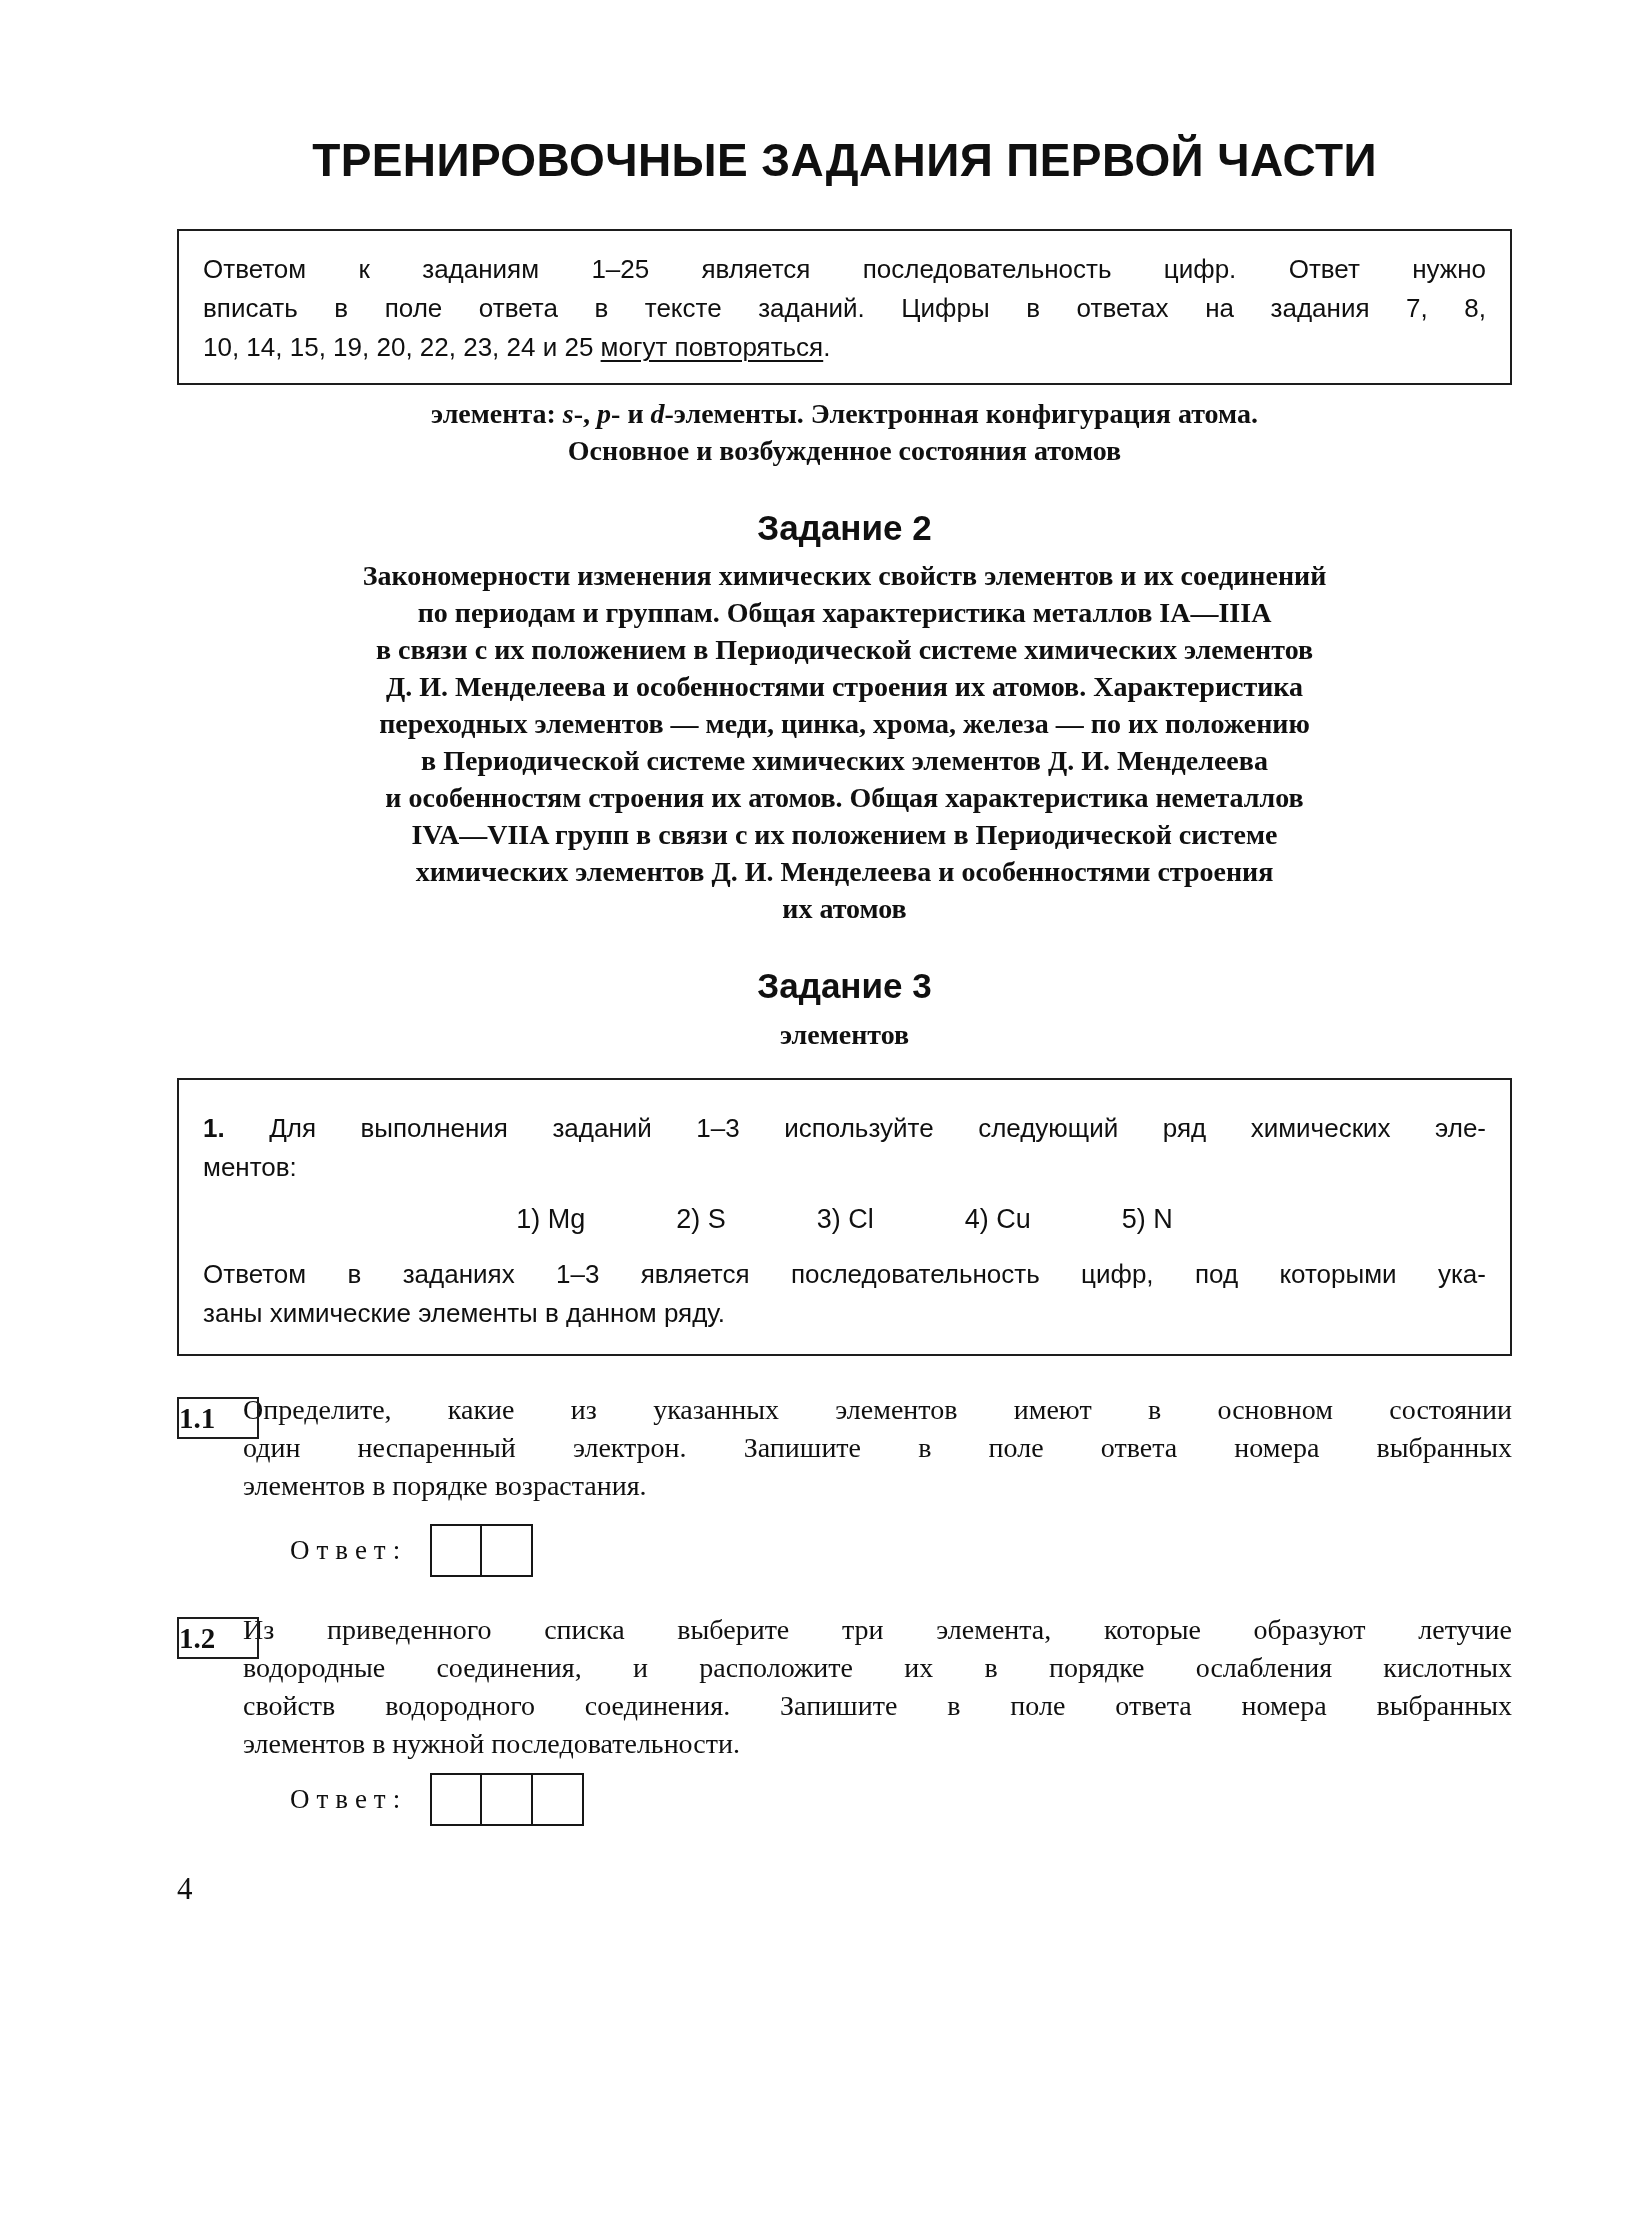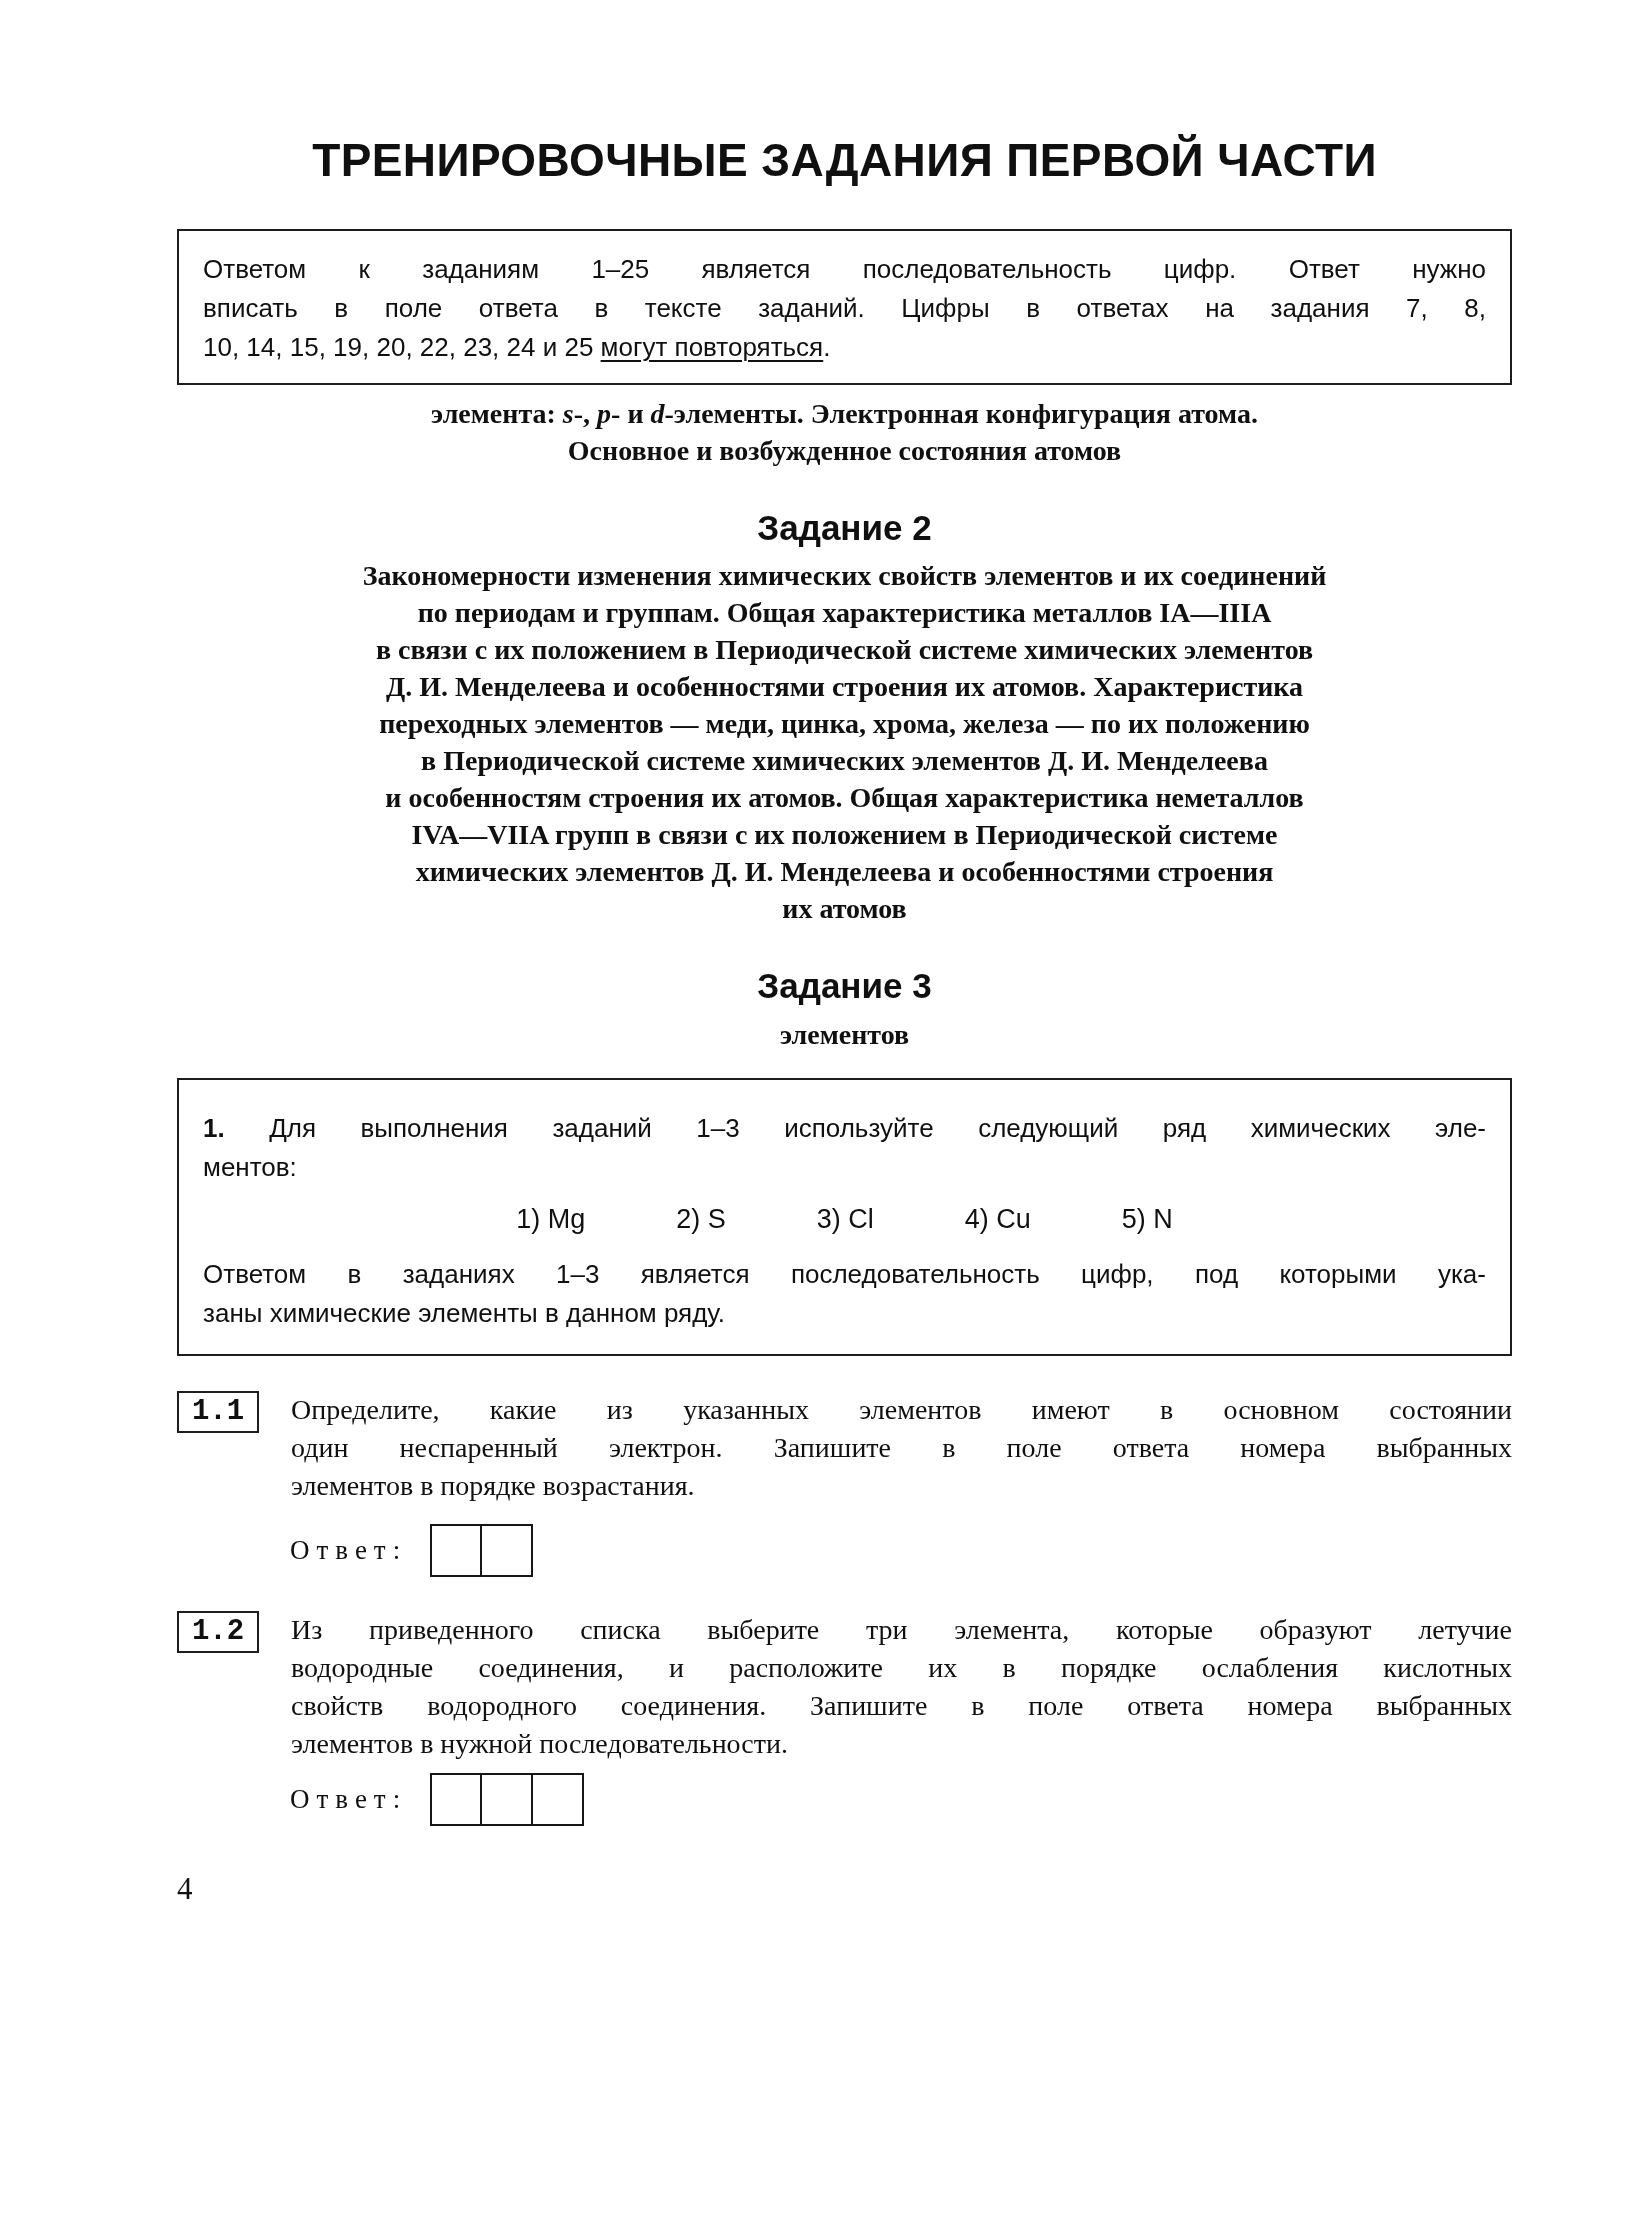--- a/index.html
+++ b/index.html
@@ -25,24 +25,24 @@
   .mt-next{margin-top:40px;}
   .task-desc{margin-top:10.4px;font-family:"Liberation Serif",serif;font-weight:bold;
              font-size:28px;line-height:37px;text-align:center;}
   
   .elements-row{display:flex;justify-content:center;gap:91px;margin:15.6px 0 0 0;
                 font-size:27px;line-height:35px;}
   .para2{margin-top:17.4px;}
   
   .subtask{margin-top:35px;position:relative;}
   .subtask.second{margin-top:34px;}
-  .subtask-label{position:absolute;left:0;top:0;width:78px;height:38px;
-                 border:2.6px solid #1d1d1d;font-family:Liberation Mono, monospace;
-                 font-weight:bold;font-size:29px;line-height:38px;text-align:center;}
-  .subtask-text{margin-left:114px;font-family:"Liberation Serif",serif;
+  .subtask-label{position:absolute;left:0;top:6px;width:78px;height:38px;
+                 border:2.6px solid #1d1d1d;font-family:Liberation Serif, serif;
+                 font-weight:bold;font-size:29px;line-height:38px;text-align:left;}
+  .subtask-text{margin-left:66px;font-family:"Liberation Serif",serif;
                 font-size:28px;line-height:38px;}
   .answer-row{margin-left:113px;display:flex;align-items:center;}
   .answer-row.a1{margin-top:19px;}
   .answer-row.a2{margin-top:10.4px;}
   .answer-label{font-family:"Liberation Serif",serif;font-size:27px;
                 letter-spacing:7px;margin-right:22.6px;white-space:nowrap;}
   .cells{display:flex;}
   .cell{width:49px;height:49px;border:2.6px solid #161616;margin-left:-2.6px;background:#fff;}
   .cell:first-child{margin-left:0;}
   .page-num{margin-top:45px;margin-left:177px;font-family:"Liberation Serif",serif;

